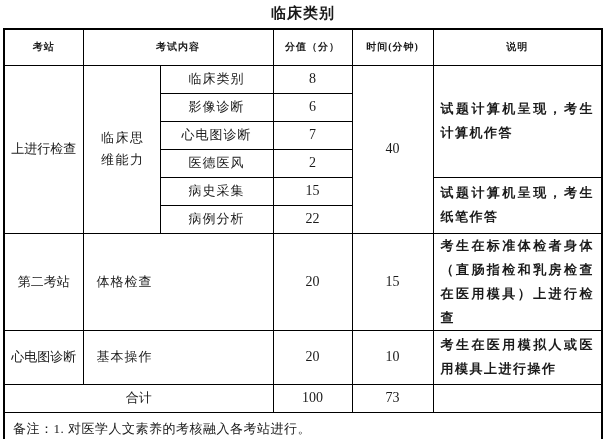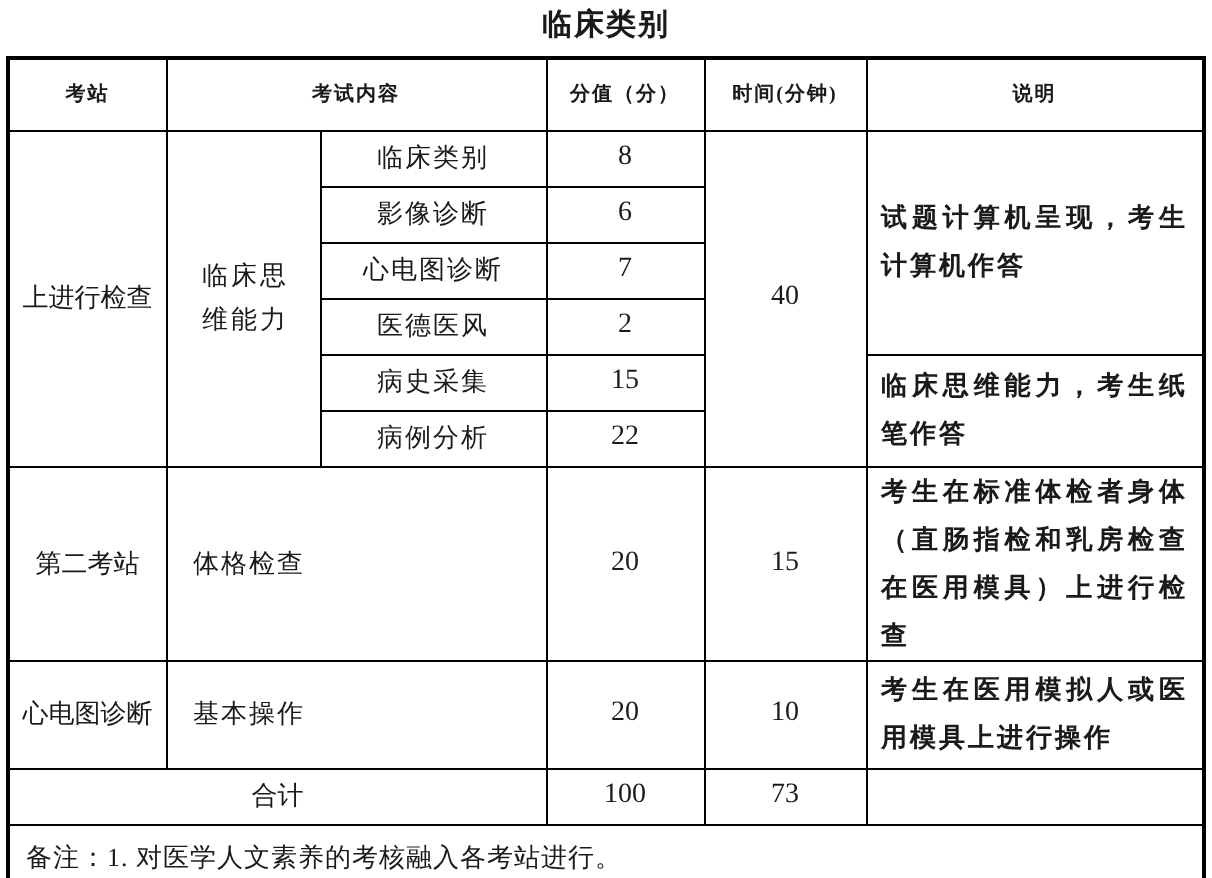--- a/index.html
+++ b/index.html
@@ -122,21 +122,21 @@
       <td class="subject">心电图诊断</td>
       <td class="num">7</td>
     </tr>
     <tr class="h28">
       <td class="subject">医德医风</td>
       <td class="num">2</td>
     </tr>
     <tr class="h28">
       <td class="subject">病史采集</td>
       <td class="num">15</td>
-      <td rowspan="2" class="note">临床思维能力，考生纸笔作答</td>
+      <td rowspan="2" class="note">试题计算机呈现，考生纸笔作答</td>
     </tr>
     <tr class="h28">
       <td class="subject">病例分析</td>
       <td class="num">22</td>
     </tr>
 
     <tr class="h70">
       <td>第二考站</td>
       <td colspan="2" class="left-cell">体格检查</td>
       <td class="num">20</td>

